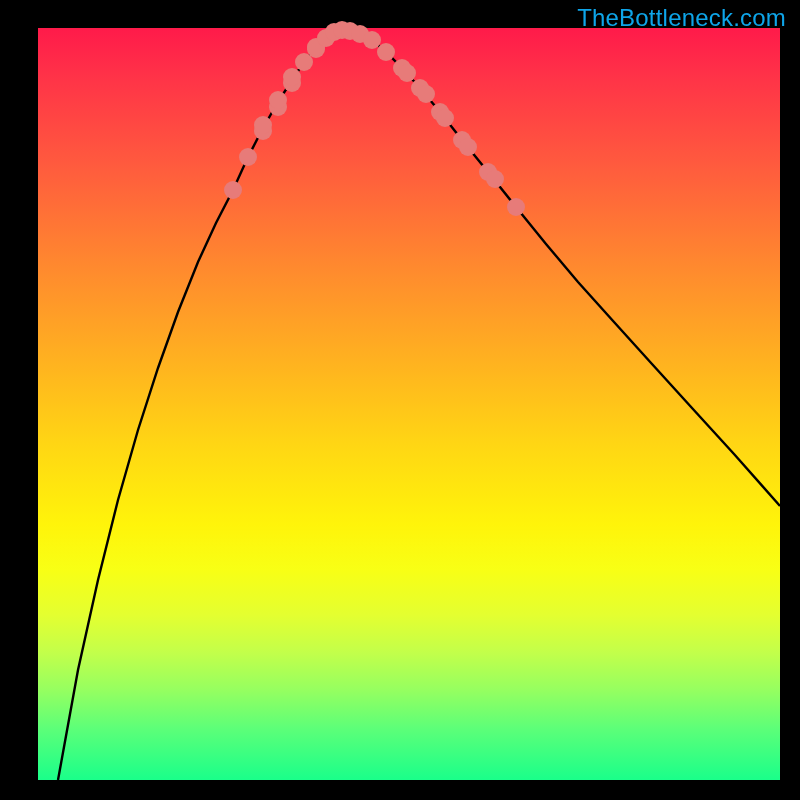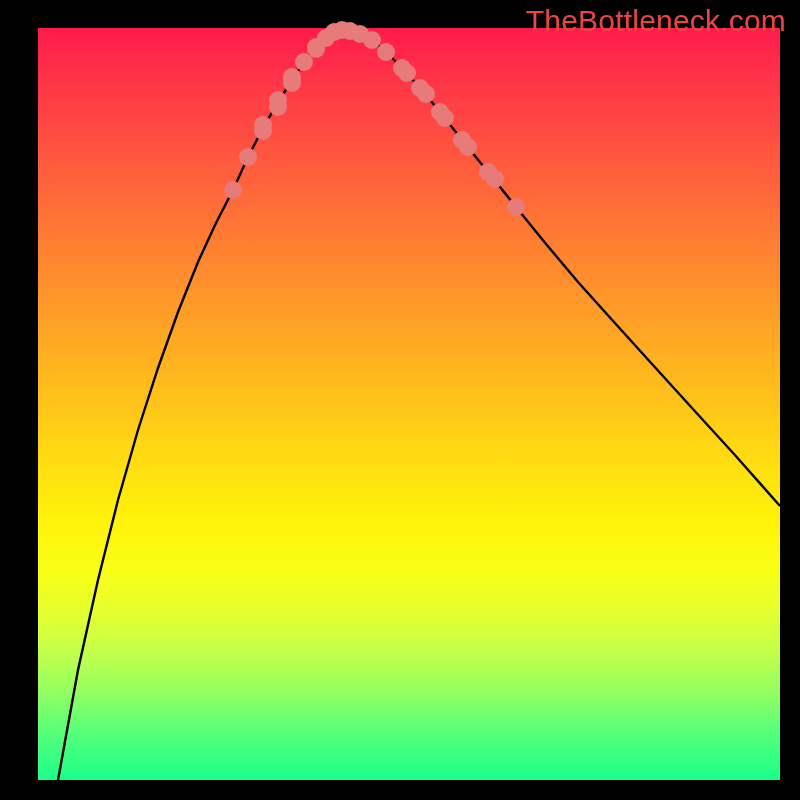--- a/index.html
+++ b/index.html
@@ -40,23 +40,23 @@
       #c3ff4a 83%,
       #96ff60 88%,
       #5eff78 93%,
       #1aff8a 100%
     );
   }
   .watermark {
     position: absolute;
     top: 4px;
     right: 14px;
-    font-size: 30px;
+    font-size: 24px;
     font-weight: 500;
-    color: #ef4444;
+    color: #0ea5e9;
     letter-spacing: 0.2px;
     user-select: none;
   }
   svg.curve, svg.dots {
     position: absolute;
     left: 0;
     top: 0;
     width: 742px;
     height: 752px;
     overflow: visible;

